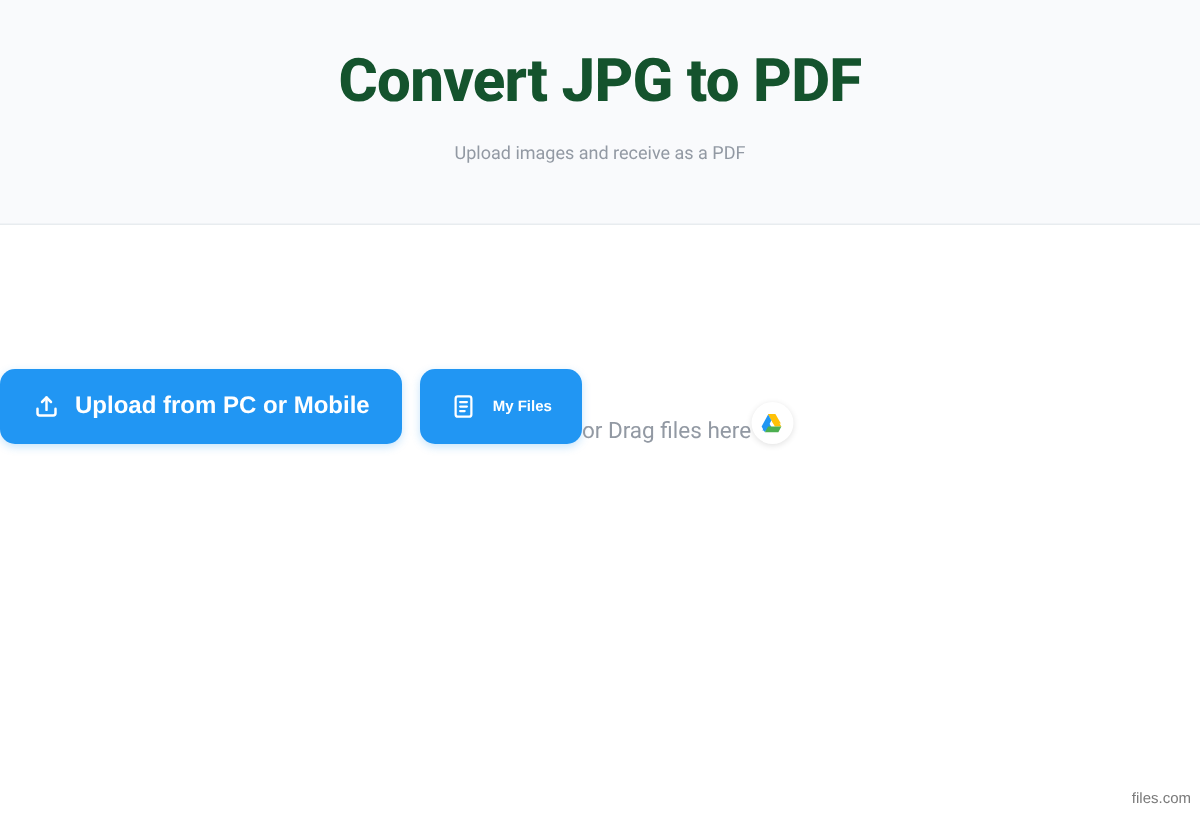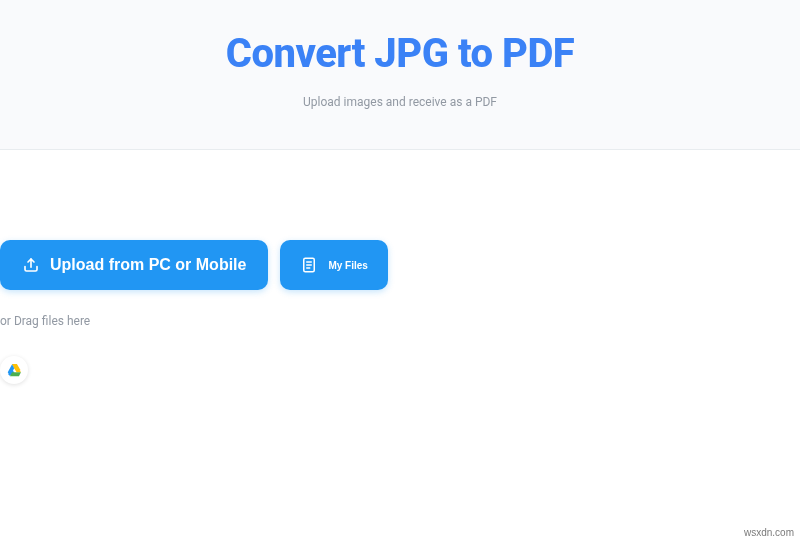--- a/index.html
+++ b/index.html
@@ -17,34 +17,34 @@
     }
     .header {
       background: #f9fafc;
       padding: 30px 20px 40px;
       text-align: center;
       border-bottom: 1px solid #e8ecef;
     }
     .title {
       font-size: 40px;
       font-weight: 800;
-      color: #3b82f6;
+      color: #14532d;
       letter-spacing: -0.5px;
       margin-bottom: 18px;
     }
     .subtitle {
       font-size: 12px;
       color: #9299a3;
       font-weight: 400;
     }
     .main {
       padding-top: 90px;
       display: flex;
-      flex-direction: column;
-      align-items: flex-start;
+      flex-direction: row;
+      align-items: flex-end;
     }
     .button-row {
       display: flex;
       gap: 12px;
       align-items: center;
     }
     .btn {
       background: #2196f3;
       color: #ffffff;
       border: none;
@@ -62,21 +62,21 @@
       padding: 16px 20px;
       font-size: 10px;
     }
     .icon-svg {
       width: 18px;
       height: 18px;
       flex-shrink: 0;
     }
     .drag-text {
       margin-top: 24px;
-      font-size: 12px;
+      font-size: 15px;
       color: #9299a3;
       font-weight: 400;
     }
     .drive-row {
       margin-top: 28px;
       display: flex;
       justify-content: center;
     }
     .drive-icon {
       width: 28px;
@@ -142,13 +142,13 @@
         <g>
           <polygon points="29,2 55,2 82,50 56,50" fill="#ffc107"></polygon>
           <polygon points="29,2 3,50 16,73 42,26" fill="#2196f3"></polygon>
           <polygon points="16,73 70,73 82,50 29,50" fill="#4caf50"></polygon>
         </g>
       </svg>
     </div>
   </div>
 </div>
 
-<div class="watermark">wsxdn.com</div>
+<div class="watermark">files.com</div>
 
 </body></html>

